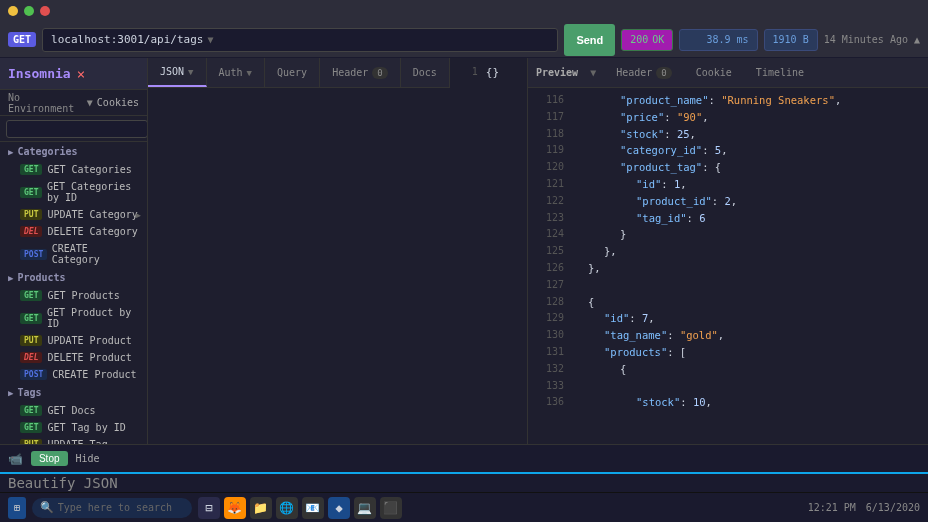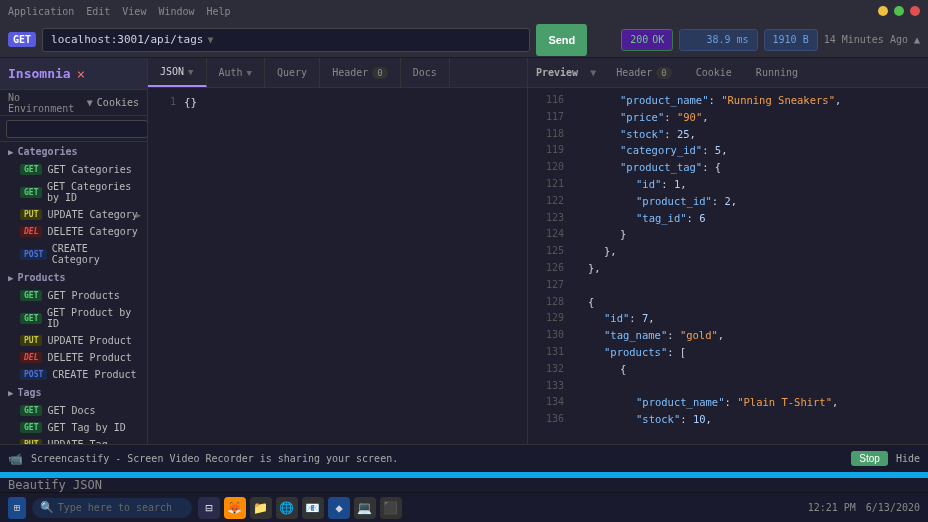--- a/index.html
+++ b/index.html
@@ -83,21 +83,21 @@
     }
     .stat-badge {
       height: 22px;
       padding: 0 8px;
       border-radius: 3px;
       font-size: 10px;
       display: flex;
       align-items: center;
       gap: 4px;
     }
-    .stat-200 { background: #4c1d95; color: #6dc98a; border: 1px solid #3a7a4a; margin-left: 28px; }
+    .stat-200 { background: #a21caf; color: #6dc98a; border: 1px solid #3a7a4a; }
     .stat-ms { background: #2a3a5c; color: #6a9edc; border: 1px solid #3a4a7a; padding-left: 26px; }
     .stat-b { background: #2a3a5c; color: #6a9edc; border: 1px solid #3a4a7a; }
     .time-info { color: #888; font-size: 10px; margin-left: auto; }
 
     
     .main {
       display: flex;
       flex: 1;
       overflow: hidden;
     }
@@ -192,21 +192,21 @@
     .del-tag { background: #4a1a1a; color: #e05050; font-style: italic; }
     .post-tag { background: #1a2a4a; color: #5070e0; }
     .item-arrow { position: absolute; right: 6px; color: #666; font-size: 9px; }
 
     
     .request-panel {
       width: 380px;
       background: #1e1e2e;
       border-right: 1px solid #333;
       display: flex;
-      flex-direction: column;
+      flex-direction: row;
     }
     .panel-tabs {
       height: 30px;
       display: flex;
       align-items: stretch;
       border-bottom: 1px solid #333;
       background: #252535;
     }
     .panel-tab {
       padding: 0 12px;
@@ -328,23 +328,23 @@
       font-size: 10px;
     }
 
     
     .status-bar {
       height: 20px;
       background: #1a1a2e;
       display: flex;
       align-items: center;
       padding: 0 8px;
-      font-size: 12px;
+      font-size: 14px;
       color: #666;
-      border-top: 6px solid #0ea5e9;
+      border-top: 2px solid #0ea5e9;
     }
     .beautify-btn { color: #888; cursor: pointer; }
     .status-right { margin-left: auto; color: #666; }
 
     
     ::-webkit-scrollbar { width: 6px; }
     ::-webkit-scrollbar-track { background: #1a1a2e; }
     ::-webkit-scrollbar-thumb { background: #444; border-radius: 3px; }
 
     .taskbar {
@@ -371,27 +371,20 @@
       border-radius: 3px;
       padding: 0 6px;
       display: flex; align-items: center; gap: 4px;
       font-size: 10px; color: #ccc; cursor: pointer;
     }
   </style>
 </head>
 <body>
 
 <div class="title-bar">
-  <div class="title-bar-left">
-    <span>Application</span>
-    <span>Edit</span>
-    <span>View</span>
-    <span>Window</span>
-    <span>Help</span>
-  </div>
   <div class="title-bar-controls">
     <span class="tb-btn tb-min"></span>
     <span class="tb-btn tb-max"></span>
     <span class="tb-btn tb-close"></span>
   </div>
 </div>
 
 <div class="toolbar">
   <span class="method-badge">GET</span>
   <div class="url-bar">
@@ -533,21 +526,21 @@
         <span class="preview-label-arrow">▼</span>
       </div>
       <div class="preview-tab">
         <span>Header</span>
         <span class="panel-tab-count">0</span>
       </div>
       <div class="preview-tab">
         <span>Cookie</span>
       </div>
       <div class="preview-tab">
-        <span>Running</span>
+        <span>Timeline</span>
       </div>
     </div>
     <div class="preview-content" id="preview-content">
     <div class="preview-line">
           <span class="pln">116</span>
           <span class="plc" style="padding-left: 48px;"><span class="jk">"product_name"</span>: <span class="js">"Running Sneakers"</span>,</span>
         </div>
         <div class="preview-line">
           <span class="pln">117</span>
           <span class="plc" style="padding-left: 48px;"><span class="jk">"price"</span>: <span class="js">"90"</span>,</span>
@@ -610,34 +603,29 @@
         </div>
         <div class="preview-line">
           <span class="pln">132</span>
           <span class="plc" style="padding-left: 48px;"><span class="jp">{</span></span>
         </div>
         <div class="preview-line">
           <span class="pln">133</span>
           <span class="plc" style="padding-left: 64px;">&nbsp;</span>
         </div>
         <div class="preview-line">
-          <span class="pln">134</span>
-          <span class="plc" style="padding-left: 64px;"><span class="jk">"product_name"</span>: <span class="js">"Plain T-Shirt"</span>,</span>
-        </div>
-        <div class="preview-line">
           <span class="pln">136</span>
           <span class="plc" style="padding-left: 64px;"><span class="jk">"stock"</span>: <span class="jn">10</span>,</span>
         </div>
       </div>
   </div>
 </div>
 
 <div class="notification-bar">
   <span style="font-size:12px">📹</span>
-  <span class="notif-text">Screencastify - Screen Video Recorder is sharing your screen.</span>
   <button class="notif-stop">Stop</button>
   <span class="notif-hide">Hide</span>
 </div>
 
 <div class="status-bar">
   <span class="beautify-btn">Beautify JSON</span>
   <span class="status-right"></span>
 </div>
 
 <div class="taskbar">

